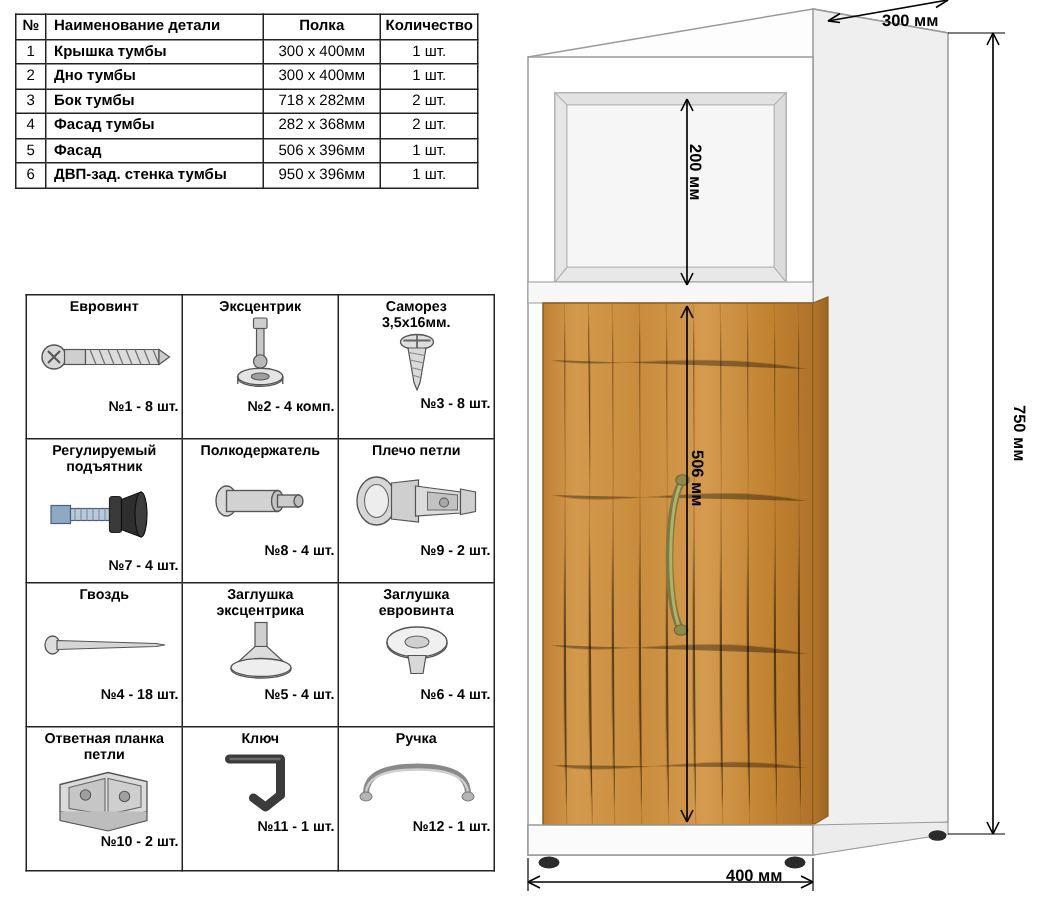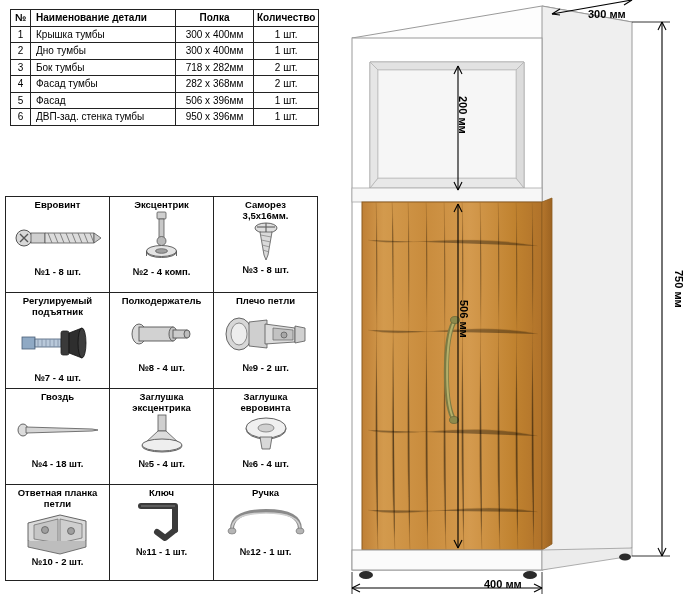--- a/index.html
+++ b/index.html
@@ -27,29 +27,29 @@
   .parts-table th, .parts-table td {
     border: 1px solid #222;
     padding: 2px 3px;
     text-align: center;
     line-height: 1.15;
     height: 14px;
     box-sizing: border-box;
   }
   .parts-table th { font-weight: bold; font-size: 10px; }
   .col-num { width: 20px; }
-  .col-name { width: 145px; text-align: left !important; padding-left: 5px !important; }
+  .col-name { width: 145px; text-align: left !important; padding-left: 5px !important; font-weight: bold; }
   .parts-table td.col-name { text-align: left; }
   .col-size { width: 78px; }
   .col-qty { width: 60px; margin-left: 32px; }
 
   
   .hw-grid {
     position: absolute;
-    left: 5px;
+    left: 17px;
     top: 196px;
     width: 313px;
     border-collapse: collapse;
     table-layout: fixed;
   }
   .hw-grid td {
     border: 1px solid #222;
     width: 104px;
     height: 96px;
     vertical-align: top;
@@ -67,20 +67,21 @@
     height: 54px;
     display: flex;
     align-items: center;
     justify-content: center;
     overflow: hidden;
   }
   .hw-qty {
     font-size: 9.5px;
     font-weight: bold;
     margin-top: 1px;
+    text-align: right;
   }
 
   
   .cabinet-area {
     position: absolute;
     left: 340px;
     top: 0;
     width: 360px;
     height: 511px;
   }

